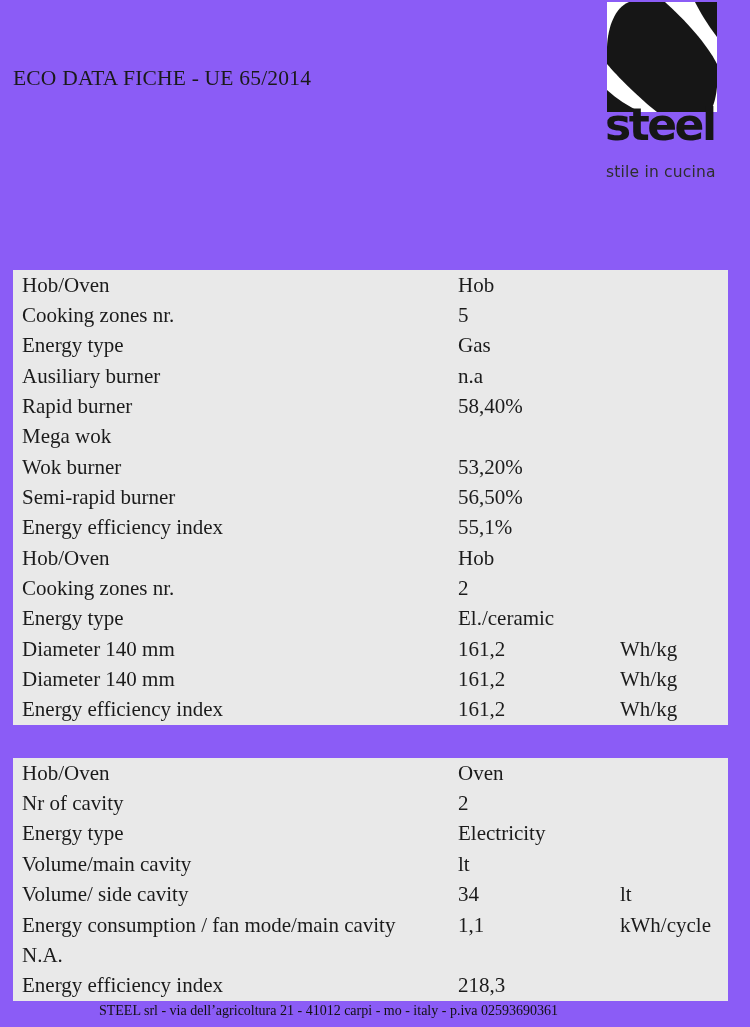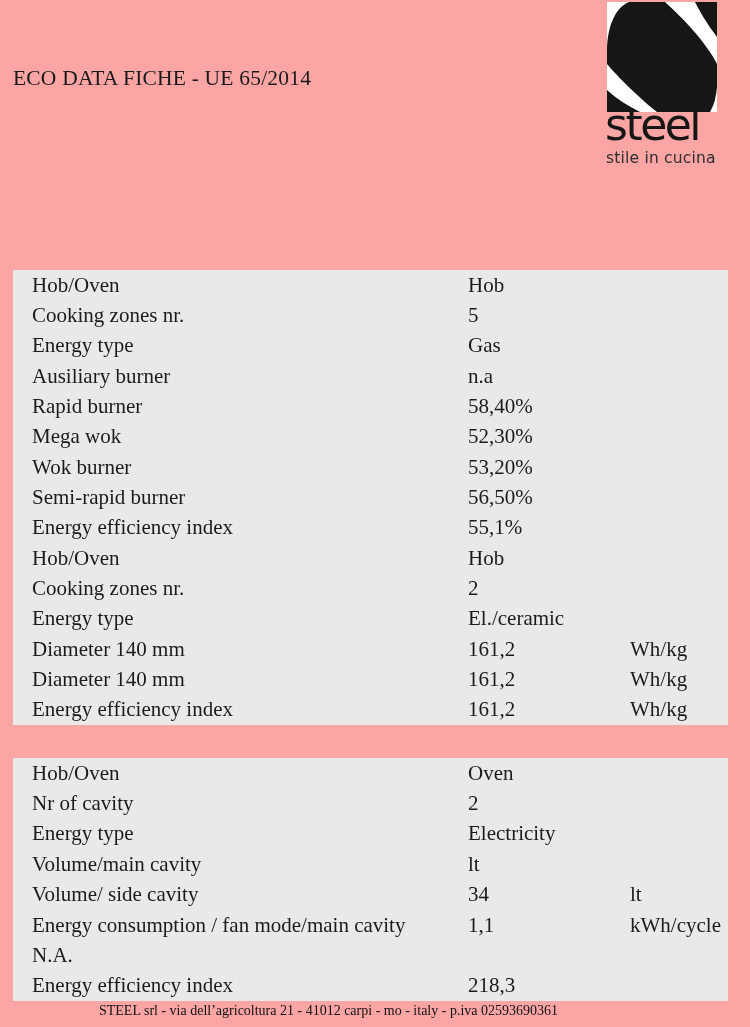--- a/index.html
+++ b/index.html
@@ -1,54 +1,54 @@
 <!DOCTYPE html>
 <html><head>
 <meta charset="utf-8">
 <style>
   html,body{margin:0;padding:0;background:#ffffff;}
   .canvas{
     position:relative;
     width:750px;height:1027px;
-    background:#fca5a5;
+    background:#8b5cf6;
     font-family:"Liberation Serif","DejaVu Serif",serif;
     color:#1a1a1a;
     overflow:hidden;
   }
   .doc-title{
     position:absolute;left:13px;top:66px;
     font-size:21.5px;letter-spacing:.2px;white-space:pre;
   }
   .model-line{
     position:absolute;left:13px;top:186px;
     font-size:21.5px;letter-spacing:.2px;white-space:pre;
   }
   .logo{position:absolute;left:607px;top:2px;width:116px;}
   .logo-mark{display:block;width:110px;height:110px;}
   .logo-brand{
     font-family:"DejaVu Sans","Liberation Sans",sans-serif;
-    font-weight:normal;font-size:44px;line-height:1;
+    font-weight:bold;font-size:44px;line-height:1;
     letter-spacing:-2.5px;color:#161616;margin:-9px 0 0 -2px;
   }
   .logo-tagline{
     font-family:"DejaVu Sans","Liberation Sans",sans-serif;
     font-size:15.5px;line-height:1;letter-spacing:.2px;
-    color:#2e2e2e;margin:4px 0 0 -1px;
+    color:#2e2e2e;margin:18px 0 0 -1px;
   }
   .datatable{
     position:absolute;left:13px;width:715px;
     background:#e9e9e9;
     display:flex;flex-direction:column;justify-content:space-around;
   }
   #table-hob{top:270px;height:455px;}
   #table-oven{top:758px;height:243px;}
   .row{
     display:grid;grid-template-columns:436px 162px 1fr;
     align-items:center;height:30.3px;
-    padding-left:19px;font-size:21px;color:#1b1b1b;
+    padding-left:9px;font-size:21px;color:#1b1b1b;
   }
   .row span{white-space:pre;overflow:hidden;}
   .footer{
     position:absolute;left:0;top:1003px;width:657px;
     text-align:center;font-size:14px;color:#111111;white-space:pre;
   }
 </style>
 </head>
 <body>
 
@@ -99,21 +99,20 @@
     <span class="c-value">n.a</span>
     <span class="c-unit"></span>
   </div>
       <div class="row">
     <span class="c-label">Rapid burner</span>
     <span class="c-value">58,40%</span>
     <span class="c-unit"></span>
   </div>
       <div class="row">
     <span class="c-label">Mega wok</span>
-    <span class="c-value">52,30%</span>
     <span class="c-unit"></span>
   </div>
       <div class="row">
     <span class="c-label">Wok burner</span>
     <span class="c-value">53,20%</span>
     <span class="c-unit"></span>
   </div>
       <div class="row">
     <span class="c-label">Semi-rapid burner</span>
     <span class="c-value">56,50%</span>

